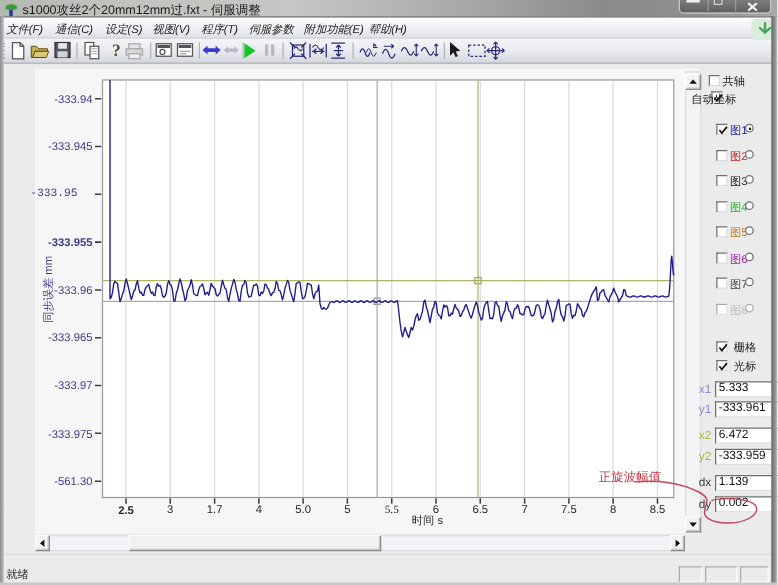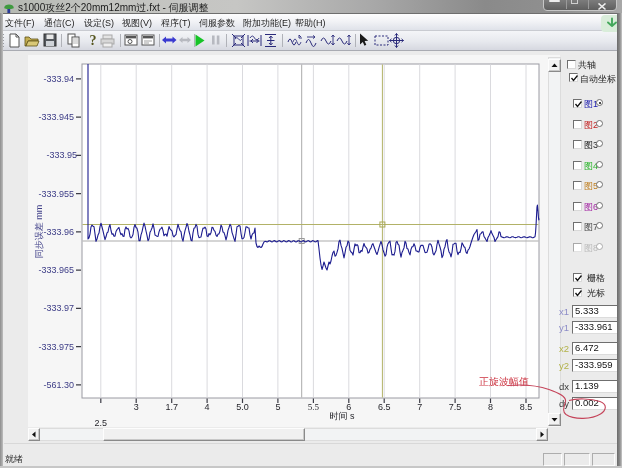--- a/index.html
+++ b/index.html
@@ -9,21 +9,21 @@
 #titlebar{left:0;top:0;width:622px;height:13px;
   background:linear-gradient(to right,#b4b8b1 0%,#c2c3bf 15%,#c6c6c4 38%,#a8a8a8 60%,#8a8a8a 78%,#909090 90%,#a8a8a8 100%);}
 #titletext{left:18px;top:1px;font-size:10px;color:#1b1b1b;white-space:nowrap;letter-spacing:0px;}
 #winbtns{left:543px;top:-5px;width:72px;height:14px;border:1px solid #c6c6c6;border-radius:4px;
   background:linear-gradient(#888,#5f5f5f);}
 #winbtns .sep{position:absolute;top:0;width:1px;height:13px;background:#9a9a9a;}
 
 #menubar{left:0;top:13px;width:622px;height:18px;
   background:linear-gradient(#fdfdfe 0%,#f2f3f6 45%,#dfe2e9 100%);
   border-top:1px solid #6e6e6e;box-sizing:border-box;border-bottom:1px solid #c9cbd1;}
-.mi{position:absolute;top:17px;font-size:9px;color:#1d1d1d;white-space:nowrap;}
+.mi{position:absolute;top:17px;font-size:9px;color:#1d1d1d;white-space:nowrap;font-style:italic;}
 
 #toolbar{left:0;top:31px;width:622px;height:20px;
   background:linear-gradient(#f4f5f8 0%,#e7e9ee 55%,#d6d8e0 100%);
   border-bottom:1px solid #a9abb2;box-sizing:border-box;}
 .tsep{position:absolute;top:3px;width:1px;height:13px;background:#b0b2b8;}
 .grip{position:absolute;left:2px;top:3px;width:3px;height:13px;
   background:repeating-linear-gradient(#9a9ca2 0px,#9a9ca2 1px,transparent 1px,transparent 3px);width:2px;}
 
 #dlbtn{left:601px;top:15px;width:21px;height:17px;background:#d9edda;border-radius:4px 0 0 4px;}
 #dlbtn svg{position:absolute;left:3px;top:2px;}
@@ -204,28 +204,28 @@
 <path d="M100.8 398.5 V403 M136.2 398.5 V403 M171.7 398.5 V403 M207.1 398.5 V403 M242.5 398.5 V403 M277.9 398.5 V403 M313.4 398.5 V403 M348.8 398.5 V403 M384.2 398.5 V403 M419.7 398.5 V403 M455.1 398.5 V403 M490.5 398.5 V403 M526.0 398.5 V403" stroke="#3c3c46" stroke-width="1.2" fill="none"></path>
 <path d="M76 78.9 H81 M76 117.2 H81 M76 155.4 H81 M76 193.7 H81 M76 231.9 H81 M76 270.1 H81 M76 308.4 H81 M76 346.6 H81 M76 384.9 H81" stroke="#3c3c46" stroke-width="1.2" fill="none"></path>
 <path d="M301.7 64.5 V397.5 M82.5 241 H538.5" stroke="#ababab" stroke-width="1" fill="none"></path>
 <path d="M382.4 64.5 V397.5 M82.5 224.5 H538.5" stroke="#b2b267" stroke-width="1" fill="none"></path>
 <rect x="299.2" y="238.5" width="5" height="5" fill="none" stroke="#9a9a9a"></rect>
 <rect x="379.9" y="222" width="5" height="5" fill="none" stroke="#a8a855"></rect>
 <path d="M88,64 L88,239 L89,237.9 L90,234.1 L91,226.9 L92,225.1 L93,226.2 L94,226.7 L95,233.9 L96,241.4 L97,239.0 L98,235.1 L99,233.1 L100,226.7 L101,223.2 L102,227.0 L103,230.9 L104,235.4 L105,239.6 L106,236.8 L107,232.9 L108,232.0 L109,227.2 L110,224.5 L111,230.5 L112,234.3 L113,233.7 L114,236.2 L115,236.2 L116,231.5 L117,229.7 L118,228.5 L119,227.5 L120,231.9 L121,234.7 L122,233.6 L123,236.2 L124,236.4 L125,229.4 L126,226.9 L127,229.0 L128,228.4 L129,230.9 L130,236.7 L131,237.8 L132,236.9 L133,234.5 L134,227.4 L135,224.5 L136,227.5 L137,228.3 L138,232.2 L139,240.6 L140,240.8 L141,234.8 L142,231.8 L143,227.2 L144,223.1 L145,226.2 L146,231.0 L147,235.3 L148,240.6 L149,239.0 L150,232.3 L151,230.4 L152,228.0 L153,223.8 L154,228.1 L155,235.0 L156,235.6 L157,236.3 L158,236.5 L159,231.9 L160,229.2 L161,228.6 L162,227.1 L163,230.7 L164,235.8 L165,234.4 L166,234.0 L167,236.2 L168,231.4 L169,226.6 L170,228.8 L171,230.0 L172,231.0 L173,235.7 L174,236.9 L175,235.5 L176,234.6 L177,229.0 L178,224.2 L179,227.7 L180,230.6 L181,231.6 L182,238.2 L183,241.2 L184,235.4 L185,230.7 L186,227.3 L187,223.5 L188,226.0 L189,231.5 L190,235.1 L191,240.2 L192,240.9 L193,232.9 L194,228.2 L195,227.7 L196,224.4 L197,226.2 L198,234.4 L199,237.6 L200,237.3 L201,236.9 L202,232.1 L203,228.1 L204,228.3 L205,227.1 L206,229.0 L207,236.0 L208,236.6 L209,233.5 L210,234.8 L211,232.8 L212,227.2 L213,227.8 L214,230.4 L215,231.4 L216,235.1 L217,236.5 L218,234.1 L219,233.9 L220,231.0 L221,225.1 L222,227.0 L223,232.1 L224,232.6 L225,235.7 L226,239.9 L227,236.1 L228,230.4 L229,227.5 L230,224.3 L231,226.0 L232,232.3 L233,235.3 L234,238.6 L235,241.4 L236,234.7 L237,226.7 L238,226.3 L239,225.5 L240,225.9 L241,233.3 L242,238.8 L243,238.6 L244,237.5 L245,232.5 L246,226.7 L247,227.0 L248,227.7 L249,228.1 L250,234.9 L251,239.0 L252,235.0 L253,233.3 L254,232.9 L255,228.1 L256,243 L257,246.5 L258,247.5 L259,246 L260,247 L261,247.5 L262,246.5 L263,244 L264,242 L265,241.4 L266,241.5 L267,242.0 L268,241.5 L269,240.7 L270,240.8 L271,241.6 L272,242.0 L273,241.4 L274,240.6 L275,240.9 L276,241.7 L277,241.9 L278,241.2 L279,240.6 L280,241.0 L281,241.8 L282,241.9 L283,241.1 L284,240.6 L285,241.2 L286,241.9 L287,241.8 L288,240.9 L289,240.6 L290,241.3 L291,242.0 L292,241.7 L293,240.8 L294,240.7 L295,241.5 L296,242.0 L297,241.5 L298,240.7 L299,240.8 L300,241.6 L301,242.0 L302,241.4 L303,240.6 L304,240.9 L305,241.7 L306,241.9 L307,241.2 L308,240.6 L309,241.0 L310,241.8 L311,241.9 L312,241.1 L313,240.6 L314,241.2 L315,241.9 L316,241.8 L317,240.9 L318,240.6 L319,249 L320,258 L321,265 L322,269.5 L323,266 L324,262 L325,265 L326,268 L327,270 L328,266 L329,262 L330,264 L331,261 L332,256 L333,252.5 L334,251 L335,256.2 L336,255.4 L337,252.4 L338,248.9 L339,241.6 L340,240.1 L341,245.4 L342,248.4 L343,253.2 L344,258.0 L345,252.8 L346,247.3 L347,245.8 L348,241.1 L349,242.3 L350,250.3 L351,252.0 L352,252.8 L353,255.1 L354,249.1 L355,243.9 L356,245.7 L357,244.5 L358,245.8 L359,252.6 L360,252.7 L361,250.5 L362,251.3 L363,247.0 L364,243.5 L365,246.4 L366,247.4 L367,248.8 L368,253.1 L369,252.5 L370,249.4 L371,248.1 L372,244.8 L373,243.6 L374,246.8 L375,249.5 L376,252.6 L377,254.5 L378,251.4 L379,247.6 L380,244.4 L381,241.5 L382,244.6 L383,249.9 L384,252.7 L385,256.1 L386,254.6 L387,247.2 L388,243.7 L389,242.1 L390,241.2 L391,248.4 L392,255.0 L393,254.5 L394,255.1 L395,251.4 L396,242.3 L397,241.4 L398,244.3 L399,245.1 L400,252.1 L401,257.1 L402,252.5 L403,250.3 L404,247.9 L405,241.4 L406,243.1 L407,248.6 L408,249.1 L409,252.6 L410,254.9 L411,249.4 L412,246.7 L413,246.6 L414,243.7 L415,246.0 L416,250.9 L417,251.0 L418,251.9 L419,251.9 L420,247.4 L421,245.2 L422,245.4 L423,245.4 L424,248.9 L425,252.4 L426,252.6 L427,252.2 L428,248.8 L429,244.3 L430,243.8 L431,244.5 L432,247.3 L433,253.4 L434,254.9 L435,252.7 L436,250.8 L437,244.5 L438,240.2 L439,243.9 L440,247.0 L441,250.9 L442,257.6 L443,255.6 L444,249.1 L445,246.7 L446,241.6 L447,239.5 L448,247.3 L449,252.0 L450,253.3 L451,256.9 L452,252.5 L453,244.3 L454,243.9 L455,243.2 L456,243.3 L457,251.1 L458,254.6 L459,252.2 L460,252.5 L461,248.8 L462,242.9 L463,244.5 L464,246.7 L465,247.5 L466,252.2 L467,253.5 L468,250.2 L469,249.0 L470,246.5 L471,243 L472,240 L473,237 L474,234.5 L475,233 L476,231.5 L477,229.5 L478,240.4 L479,239.4 L480,234.3 L481,233.6 L482,232.1 L483,231.7 L484,236.5 L485,237.9 L486,239.8 L487,241.5 L488,237.5 L489,235.7 L490,233.6 L491,230.6 L492,233.6 L493,235.4 L494,237.4 L495,241.5 L496,239.7 L497,238.1 L498,236.6 L499,231.8 L500,232.2 L501,236.7 L502,236.9 L503,237.4 L504,237.7 L505,237.5 L506,236.9 L507,236.7 L508,237.0 L509,237.5 L510,237.7 L511,237.3 L512,236.8 L513,236.7 L514,237.2 L515,237.6 L516,237.6 L517,237.2 L518,236.7 L519,236.8 L520,237.3 L521,237.7 L522,237.5 L523,237.0 L524,236.7 L525,236.9 L526,237.5 L527,237.7 L528,237.4 L529,236.9 L530,236.7 L531,237.1 L532,237.6 L533,237.7 L534,237.2 L535,236.8 L535.5,233 L536,226 L536.5,216 L537,207 L537.4,205 L538,211 L538.4,217 L538.8,220 L539,218.5" stroke="#1c1c8f" stroke-width="1.1" fill="none" stroke-linejoin="round"></path>
 </svg></div>
 <div class="ylab" style="left:34px;top:73.9px;">-333.94</div>
 <div class="ylab" style="left:34px;top:112.2px;">-333.945</div>
-<div class="ylab" style="left:37px;top:150.4px;">-333.95</div>
-<div class="ylab" style="left:34px;top:188.7px;">-333.955</div>
+<div class="ylab" style="left:22px;top:150.4px;font-family:Liberation Mono, monospace;">-333.95</div>
+<div class="ylab" style="left:34px;top:188.7px;font-weight:bold;">-333.955</div>
 <div class="ylab" style="left:34px;top:226.9px;">-333.96</div>
 <div class="ylab" style="left:34px;top:265.1px;">-333.965</div>
 <div class="ylab" style="left:34px;top:303.4px;">-333.97</div>
 <div class="ylab" style="left:34px;top:341.6px;">-333.975</div>
 <div class="ylab" style="left:34px;top:379.9px;">-561.30</div>
-<div class="xlab" style="left:85.8px;top:418px;">2.5</div>
+<div class="xlab" style="left:85.8px;top:403px;font-weight:bold;">2.5</div>
 <div class="xlab" style="left:121.2px;top:401.5px;">3</div>
 <div class="xlab" style="left:156.7px;top:401.5px;">1.7</div>
 <div class="xlab" style="left:192.1px;top:401.5px;">4</div>
 <div class="xlab" style="left:227.5px;top:401.5px;">5.0</div>
 <div class="xlab" style="left:262.9px;top:401.5px;">5</div>
 <div class="xlab" style="left:298.4px;top:401.5px;font-family:Liberation Serif, serif;">5.5</div>
 <div class="xlab" style="left:333.8px;top:401.5px;">6</div>
 <div class="xlab" style="left:369.2px;top:401.5px;">6.5</div>
 <div class="xlab" style="left:404.7px;top:401.5px;">7</div>
 <div class="xlab" style="left:440.1px;top:401.5px;">7.5</div>
@@ -260,21 +260,21 @@
   </div>
 <div class="abs" style="left:103px;top:428px;width:202px;height:13px;background:#f0f0f0;border:1px solid;border-color:#fdfdfd #8a8a8a #8a8a8a #fdfdfd;box-sizing:border-box;box-shadow:inset -1px -1px 0 #c8c8c8;"></div>
 
 <div class="ck" style="left:567px;top:60px;"></div>
 <div class="pl" style="left:578px;top:59px;color:#1d1d1d;">共轴</div>
 <div class="ck" style="left:569px;top:73px;">
     <svg width="9" height="9">
       <path d="M1.5 4 L3.5 6.5 L7.5 1.5" stroke="#111" stroke-width="1.3" fill="none"></path>
     </svg>
   </div>
-<div class="pl" style="left:580px;top:73px;color:#1d1d1d;">自动坐标</div>
+<div class="pl" style="left:553px;top:73px;color:#1d1d1d;">自动坐标</div>
 <div class="ck" style="left:573px;top:99px;">
     <svg width="9" height="9">
       <path d="M1.5 4 L3.5 6.5 L7.5 1.5" stroke="#111" stroke-width="1.3" fill="none"></path>
     </svg>
   </div>
 <div class="pl" style="left:584px;top:98px;color:#2424b0;">图1</div>
 <div class="rad" style="left:596px;top:99px;">
     <div style="position:absolute;left:1.5px;top:1.5px;width:2.5px;height:2.5px;border-radius:50%;background:#111;"></div>
   </div>
 <div class="ck" style="left:573px;top:119.5px;"></div>

